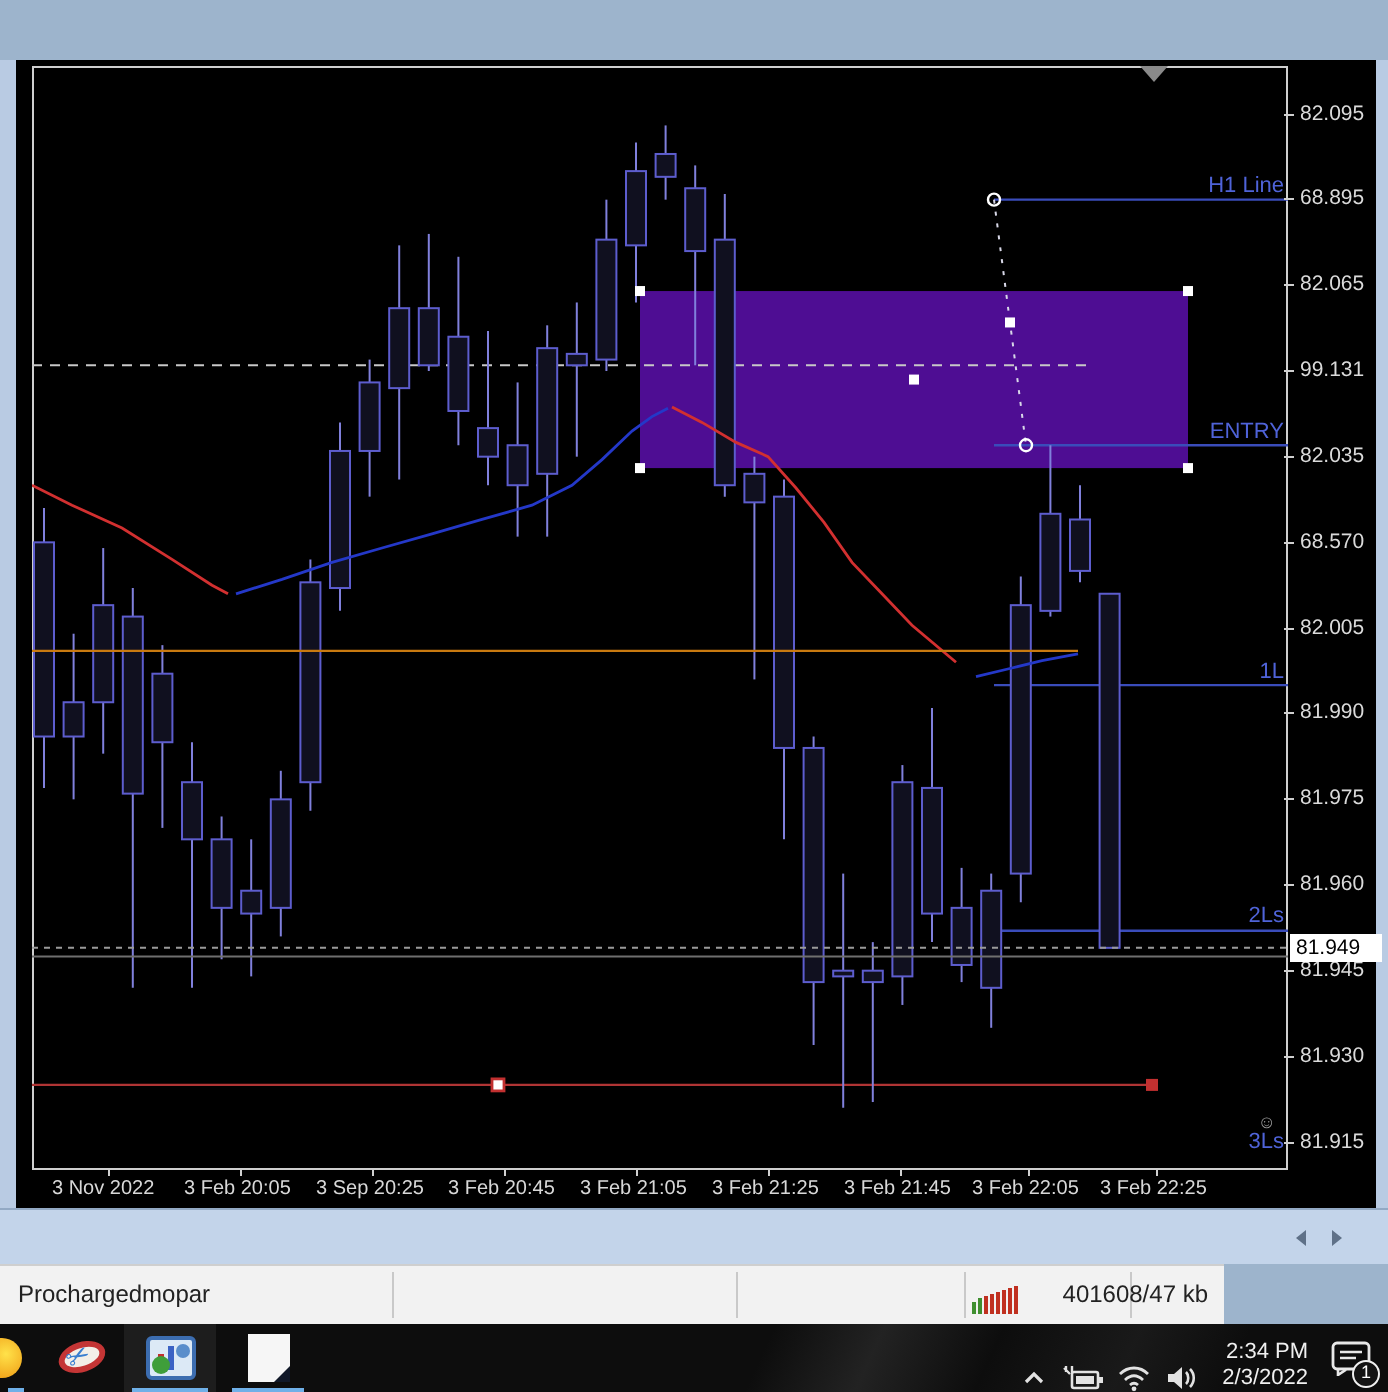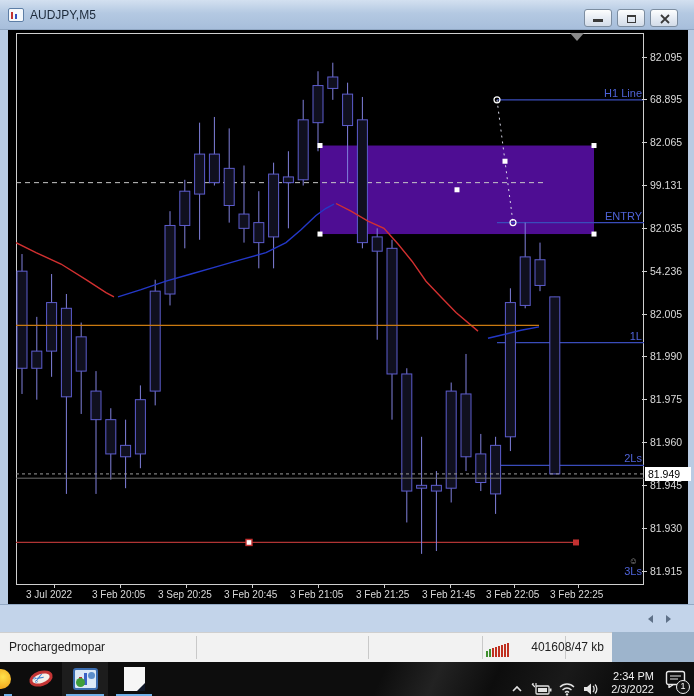--- a/index.html
+++ b/index.html
@@ -90,37 +90,20 @@
   .clock { text-align:right; color:#f0f0f0; font-size:11px; line-height:13px; margin:0 6px 0 8px; }
   .notif { position:relative; width:30px; height:34px; display:flex; align-items:center; justify-content:center; margin-right:4px; }
   .notif-badge { position:absolute; right:0px; bottom:2px; width:14px; height:14px; border-radius:50%;
     background:#141414; border:1.5px solid #f0f0f0; color:#fff; font-size:9px; line-height:11px; text-align:center; }
 </style>
 </head>
 <body>
 
 <div class="screen">
 
-  <div class="titlebar">
-    <div class="title-icon"></div>
-    <div class="title-text">AUDJPY,M5</div>
-    <div class="win-buttons">
-      <div class="win-btn">
-          <div class="g-min"></div>
-        </div>
-      <div class="win-btn">
-          <div class="g-max"></div>
-        </div>
-      <div class="win-btn">
-        <svg width="12" height="12" viewBox="0 0 12 12">
-          <path d="M2 2 L10 10 M10 2 L2 10" stroke="#3a3a3a" stroke-width="1.8"></path>
-          </svg>
-      </div>
-    </div>
-  </div>
 
   <div class="win-border-left"></div>
   <div class="win-border-right"></div>
   <div class="chart-client"></div>
 
 
   <div class="plot" id="plot">
       <svg width="628" height="552" viewBox="0 0 628 552">
         <rect x="0.5" y="0.5" width="627" height="551" fill="none" stroke="#cfcfcf"></rect>
         <rect x="304" y="112.52360000001688" width="274" height="88.5235999999763" fill="#4e0d93"></rect>
@@ -231,32 +214,32 @@
       <div class="line-label" style="color: rgb(79, 99, 216); top: 296.56px;"><span>1L</span></div>
       <div class="line-label" style="color: rgb(79, 99, 216); top: 419.351px;"><span>2Ls</span></div>
       <div class="line-label" style="color: rgb(79, 99, 216); top: 523.575px;"><span class="figure-ico">☺</span><span>3Ls</span></div>
     </div>
   <div class="price-axis" id="priceAxis">
       <div class="ptick" style="top: 17.5px;"><span class="dash"></span><span class="t">82.095</span></div>
       <div class="ptick" style="top: 60.334px;"><span class="dash"></span><span class="t">68.895</span></div>
       <div class="ptick" style="top: 103.168px;"><span class="dash"></span><span class="t">82.065</span></div>
       <div class="ptick" style="top: 146.002px;"><span class="dash"></span><span class="t">99.131</span></div>
       <div class="ptick" style="top: 188.836px;"><span class="dash"></span><span class="t">82.035</span></div>
-      <div class="ptick" style="top: 231.67px;"><span class="dash"></span><span class="t">54.236</span></div>
+      <div class="ptick" style="top: 231.67px;"><span class="dash"></span><span class="t">68.570</span></div>
       <div class="ptick" style="top: 274.504px;"><span class="dash"></span><span class="t">82.005</span></div>
       <div class="ptick" style="top: 317.338px;"><span class="dash"></span><span class="t">81.990</span></div>
       <div class="ptick" style="top: 360.172px;"><span class="dash"></span><span class="t">81.975</span></div>
       <div class="ptick" style="top: 403.006px;"><span class="dash"></span><span class="t">81.960</span></div>
       <div class="ptick" style="top: 445.84px;"><span class="dash"></span><span class="t">81.945</span></div>
       <div class="ptick" style="top: 488.674px;"><span class="dash"></span><span class="t">81.930</span></div>
       <div class="ptick" style="top: 531.508px;"><span class="dash"></span><span class="t">81.915</span></div>
       <div class="price-box" style="top: 433.918px;">81.949</div>
     </div>
   <div class="time-axis" id="timeAxis">
-      <div class="ttick" style="left: 10px;">3 Jul 2022</div>
+      <div class="ttick" style="left: 10px;">3 Nov 2022</div>
       <div class="tmark" style="left: 38px;"></div>
       <div class="ttick" style="left: 76px;">3 Feb 20:05</div>
       <div class="tmark" style="left: 104px;"></div>
       <div class="ttick" style="left: 142px;">3 Sep 20:25</div>
       <div class="tmark" style="left: 170px;"></div>
       <div class="ttick" style="left: 208px;">3 Feb 20:45</div>
       <div class="tmark" style="left: 236px;"></div>
       <div class="ttick" style="left: 274px;">3 Feb 21:05</div>
       <div class="tmark" style="left: 302px;"></div>
       <div class="ttick" style="left: 340px;">3 Feb 21:25</div>

